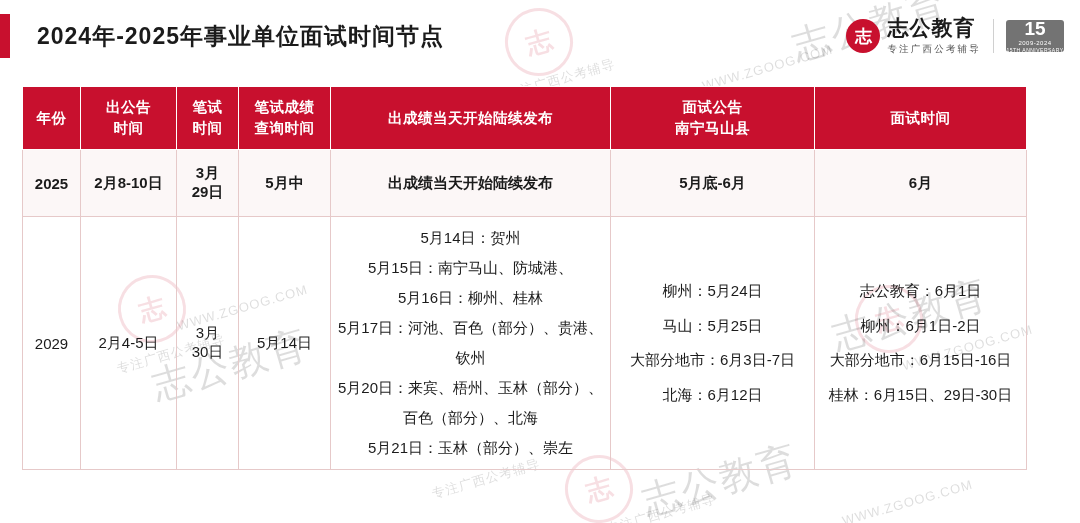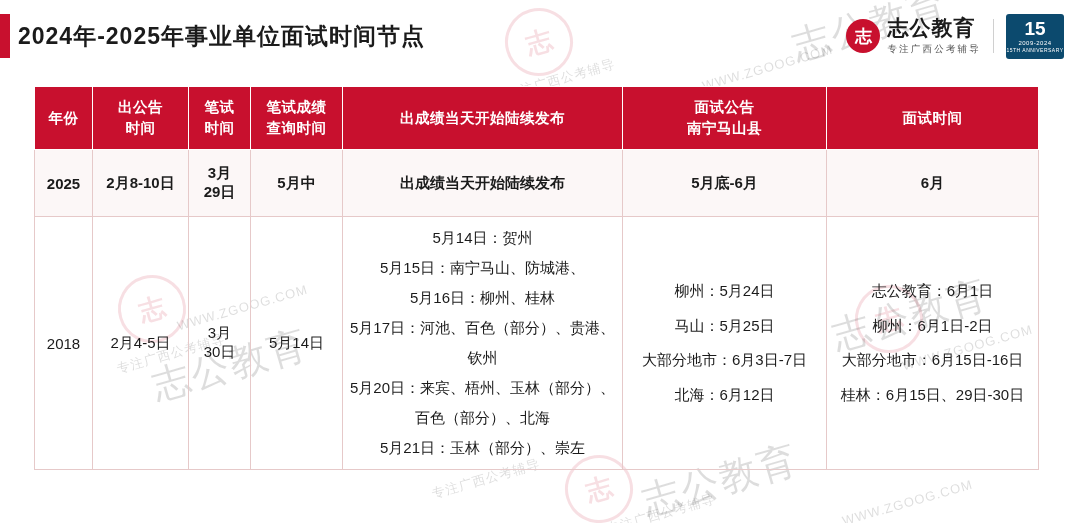--- a/index.html
+++ b/index.html
@@ -61,21 +61,21 @@
   .title-bar {
     width: 10px;
     height: 44px;
     background: #c8102e;
     margin-left: 0px;
   }
   .page-title {
     font-size: 23px;
     font-weight: bold;
     color: #1b1b1b;
-    margin-left: 8px;
+    margin-left: 27px;
     letter-spacing: 1px;
   }
   .brand {
     margin-left: auto;
     display: flex;
     align-items: center;
     padding-right: 16px;
   }
   .brand-seal {
     width: 34px;
@@ -109,22 +109,22 @@
     margin-top: 3px;
   }
   .brand-divider {
     width: 1px;
     height: 34px;
     background: #d0d0d0;
     margin: 0 12px;
   }
   .anniv {
     width: 58px;
-    height: 45px;
-    background: #0c4a6e;
+    height: 32px;
+    background: #737373;
     color: #fff;
     border-radius: 3px;
     display: flex;
     flex-direction: column;
     align-items: center;
     justify-content: center;
     line-height: 1;
   }
   .anniv-num {
     font-size: 19px;
@@ -144,21 +144,20 @@
   
   .table-wrap {
     position: relative;
     z-index: 2;
     margin: 14px 22px 0 22px;
   }
   table.schedule {
     width: 960px;
     border-collapse: collapse;
     table-layout: fixed;
-    margin-left: 12px;
   }
   table.schedule th {
     background: #c8102e;
     color: #ffffff;
     font-size: 14.5px;
     font-weight: bold;
     padding: 10px 4px;
     border: 1px solid #ffffff;
     line-height: 1.45;
     letter-spacing: .5px;
@@ -310,21 +309,21 @@
         <td class="dark">
           <div>3月</div>
           <div>29日</div>
         </td>
         <td class="red">5月中</td>
         <td class="red">出成绩当天开始陆续发布</td>
         <td class="red">5月底-6月</td>
         <td class="red">6月</td>
       </tr>
       <tr class="row-2024">
-        <td class="dark">2018</td>
+        <td class="dark">2029</td>
         <td class="dark">2月4-5日</td>
         <td class="dark">
           <div>3月</div>
           <div>30日</div>
         </td>
         <td class="dark">5月14日</td>
         <td class="detail-cell dark">
           <div>5月14日：贺州</div>
           <div>5月15日：南宁马山、防城港、</div>
           <div>5月16日：柳州、桂林</div>

